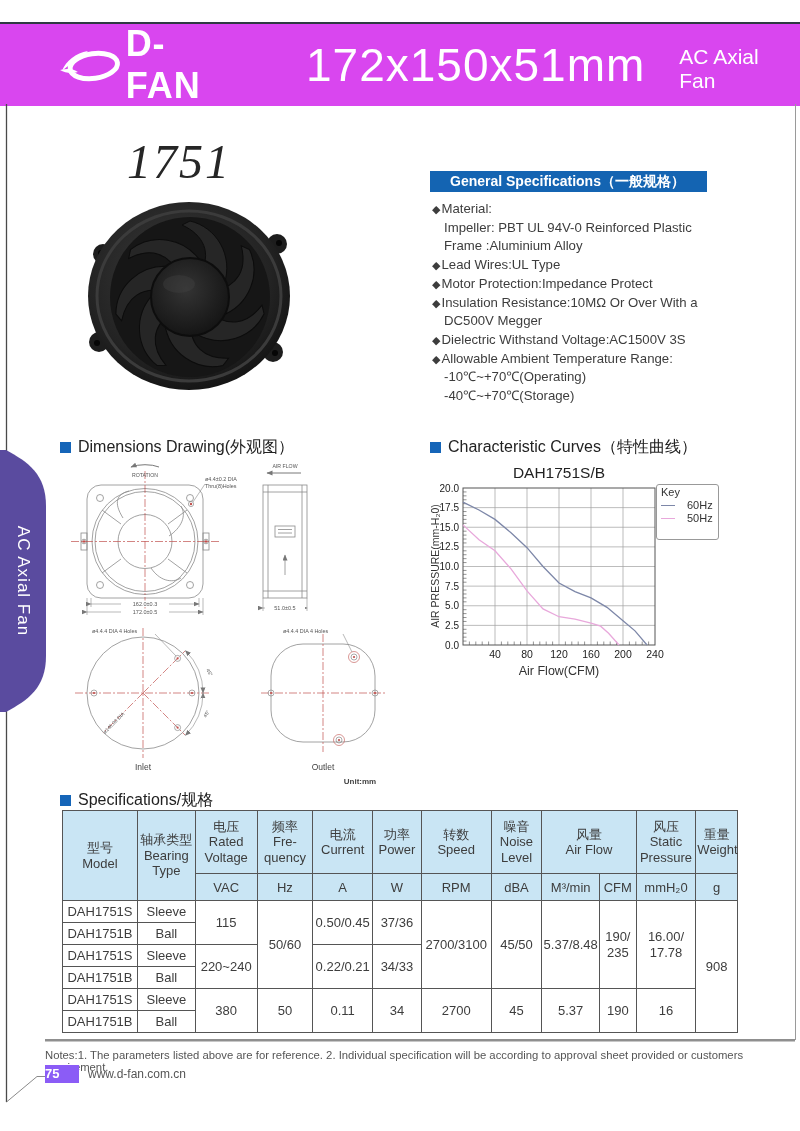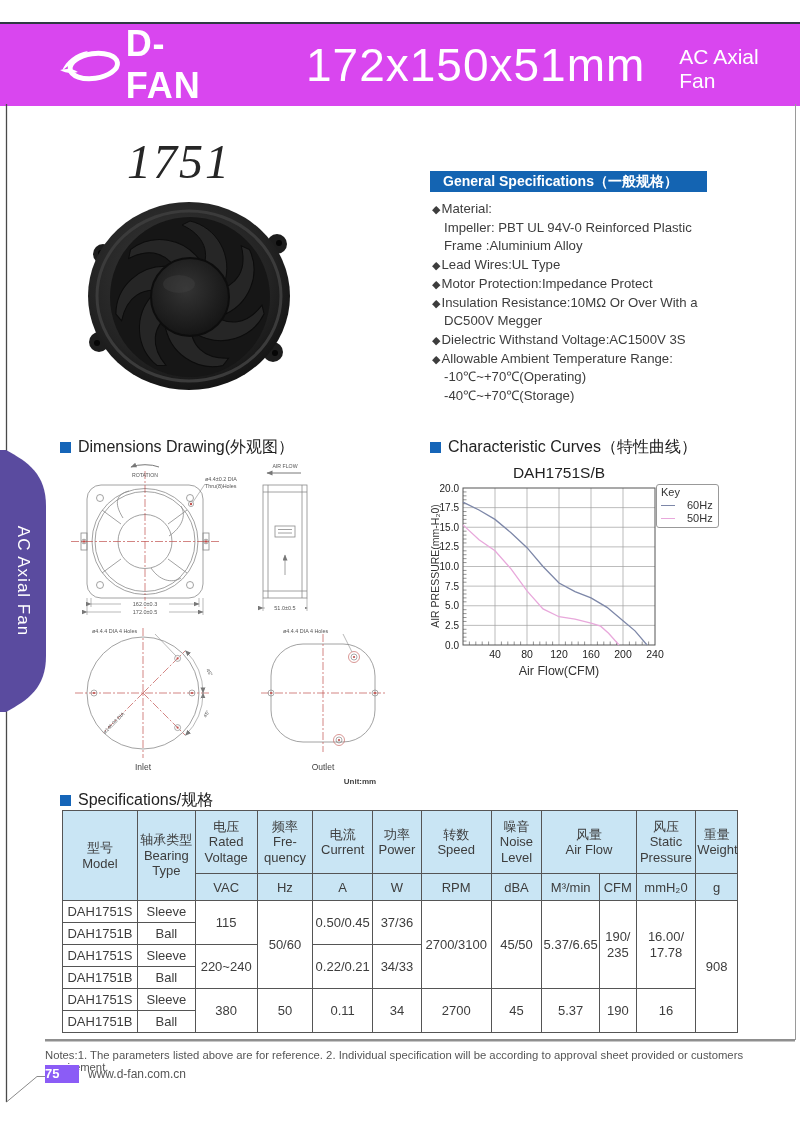--- a/index.html
+++ b/index.html
@@ -17,31 +17,31 @@
   
   .side-tab{position:absolute;left:0;top:450px;width:46px;height:262px;}
   .side-tab .tab-label{position:absolute;left:50%;top:50%;transform:translate(-50%,-50%) rotate(90deg);
         white-space:nowrap;color:#fff;font-size:17px;letter-spacing:1px;}
   
   .model-title{position:absolute;left:127px;top:134px;font-family:"Liberation Serif",serif;
         font-size:48px;color:#262626;letter-spacing:2px;font-style:italic;}
   .fan-photo{position:absolute;left:75px;top:192px;}
   
   .gs-bar{position:absolute;left:430px;top:171px;width:277px;height:21px;background:#1464b2;
-        color:#fff;font-size:14px;font-weight:bold;line-height:21px;padding-left:13px;box-sizing:border-box;}
+        color:#fff;font-size:14px;font-weight:bold;line-height:21px;padding-left:20px;box-sizing:border-box;}
   .gs-list{position:absolute;left:432px;top:200px;width:330px;font-size:13.2px;color:#3d3d3d;}
   .gs-line{line-height:18.7px;padding-left:12px;}
   .gs-line .diamond{margin-left:-12px;margin-right:1px;font-size:11px;color:#3d3d3d;}
   
   .sec-head{position:absolute;display:flex;align-items:center;font-size:16px;color:#222;}
   .sq{width:11px;height:11px;background:#1565b8;margin-right:7px;flex:0 0 auto;}
   
   .chart-wrap{position:absolute;left:430px;top:455px;width:360px;height:235px;}
   .legend{position:absolute;left:226px;top:29px;border:1px solid #999;border-radius:3px;
-        background:#fff;padding:1px 5px 2px 4px;font-size:11px;color:#333;line-height:13px;}
+        background:#fff;padding:1px 5px 14px 4px;font-size:11px;color:#333;line-height:13px;}
   .legend-item{display:flex;align-items:center;white-space:nowrap;gap:11px;}
   .legend-swatch{display:inline-block;width:14px;height:0;border-top:1.6px solid;margin-right:1px;}
   
   .spec-table{position:absolute;left:62px;top:810px;border-collapse:collapse;table-layout:fixed;width:676px;}
   .spec-table td{border:1px solid #555;text-align:center;font-size:13px;color:#3d3d3d;
         padding:0 1px;height:21px;}
   .spec-table tr.hd td{background:#c9e5f4;}
   .spec-table tr.hdr1 td{height:62px;}
   .spec-table tr.units td{height:26px;}
   .pre{white-space:pre-line;line-height:15.5px;}
@@ -468,21 +468,21 @@
     </tr>
     <tr>
       <td>DAH1751S</td>
       <td>Sleeve</td>
       <td rowspan="2">115</td>
       <td rowspan="4">50/60</td>
       <td rowspan="2">0.50/0.45</td>
       <td rowspan="2">37/36</td>
       <td rowspan="4">2700/3100</td>
       <td rowspan="4">45/50</td>
-      <td rowspan="4">5.37/6.65</td>
+      <td rowspan="4">5.37/8.48</td>
       <td rowspan="4" class="pre">190/
 235</td>
       <td rowspan="4" class="pre">16.00/
 17.78</td>
       <td rowspan="6">908</td>
     </tr>
     <tr>
       <td>DAH1751B</td>
       <td>Ball</td>
     </tr>

